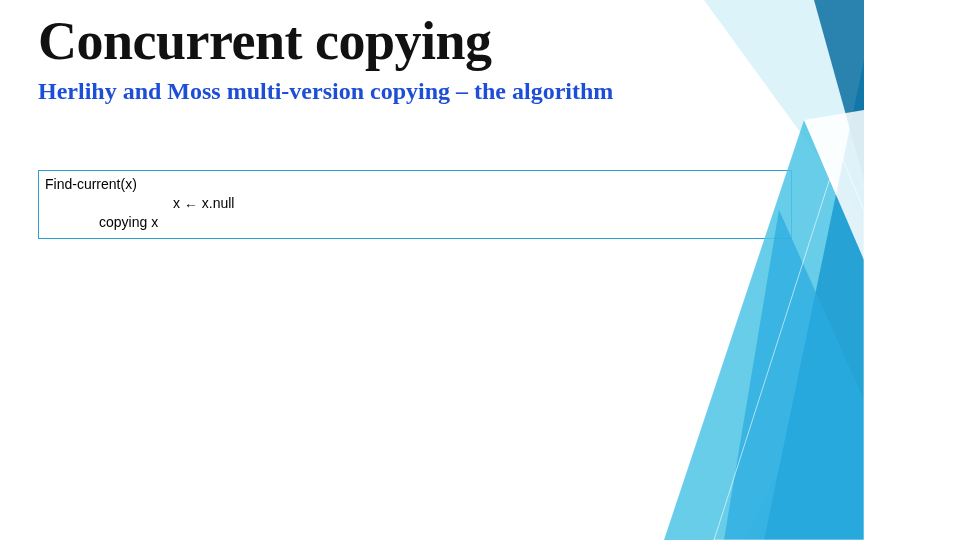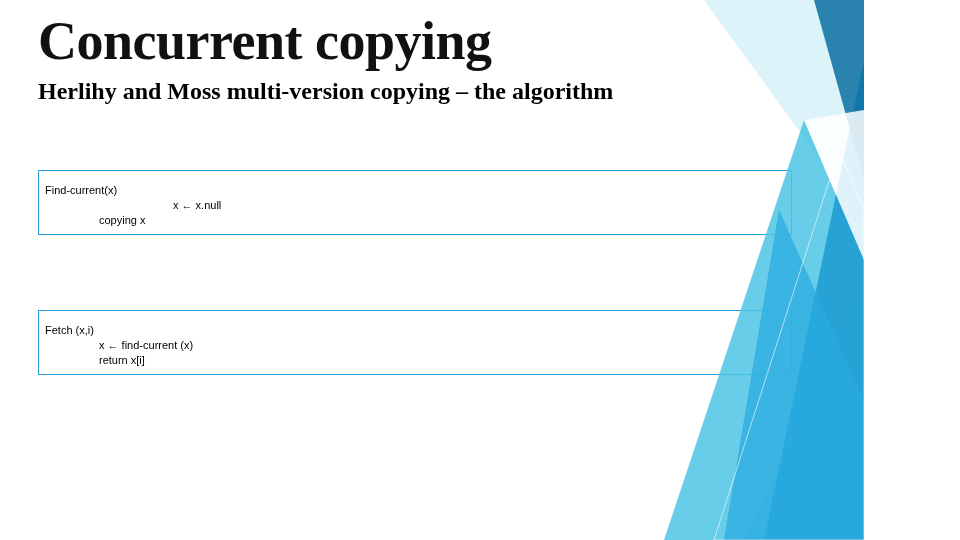--- a/index.html
+++ b/index.html
@@ -26,32 +26,32 @@
     font-weight: bold;
     color: #111;
     letter-spacing: -0.5px;
   }
   .subtitle {
     position: absolute;
     top: 78px;
     left: 38px;
     font-size: 24px;
     font-weight: bold;
-    color: #000000;
+    color: #1d4ed8;
   }
   .code-box {
     position: absolute;
     left: 38px;
     width: 740px;
     border: 1px solid #2aa0d8;
     background: #ffffff;
     font-family: Verdana, Geneva, sans-serif;
-    font-size: 11px;
+    font-size: 14px;
     line-height: 1.35;
-    padding: 12px 6px 6px 6px;
+    padding: 4px 6px 6px 6px;
     color: #000;
   }
   #box1 { top: 170px; }
   #box2 { top: 310px; }
   .code-line { white-space: pre; }
   .indent1 { padding-left: 54px; }
   .indent2 { padding-left: 128px; }
 
   
   .deco {
@@ -70,25 +70,20 @@
 
   <div class="title">Concurrent copying</div>
   <div class="subtitle">Herlihy and Moss multi-version copying – the algorithm</div>
 
   <div id="box1" class="code-box">
     <div class="code-line">Find-current(x)</div>
     <div class="code-line indent2">x ← x.null</div>
     <div class="code-line indent1">copying x</div>
   </div>
 
-  <div id="box2" class="code-box">
-    <div class="code-line">Fetch (x,i)</div>
-    <div class="code-line indent1">x ← find-current (x)</div>
-    <div class="code-line indent1">return x[i]</div>
-  </div>
 
   <svg class="deco" viewBox="0 0 260 540">
 
     <polygon points="140,540 260,540 260,300" fill="#bfeaf5" opacity="0.9"></polygon>
     <polygon points="100,0 260,0 260,220" fill="#d8f2f9" opacity="0.9"></polygon>
 
     <polygon points="60,540 200,120 260,260 260,540" fill="#4cc4e4" opacity="0.85"></polygon>
     <polygon points="260,60 160,540 260,540" fill="#1f9ed1" opacity="0.9"></polygon>
 
     <polygon points="260,0 210,0 260,180" fill="#0a6ea0" opacity="0.85"></polygon>

